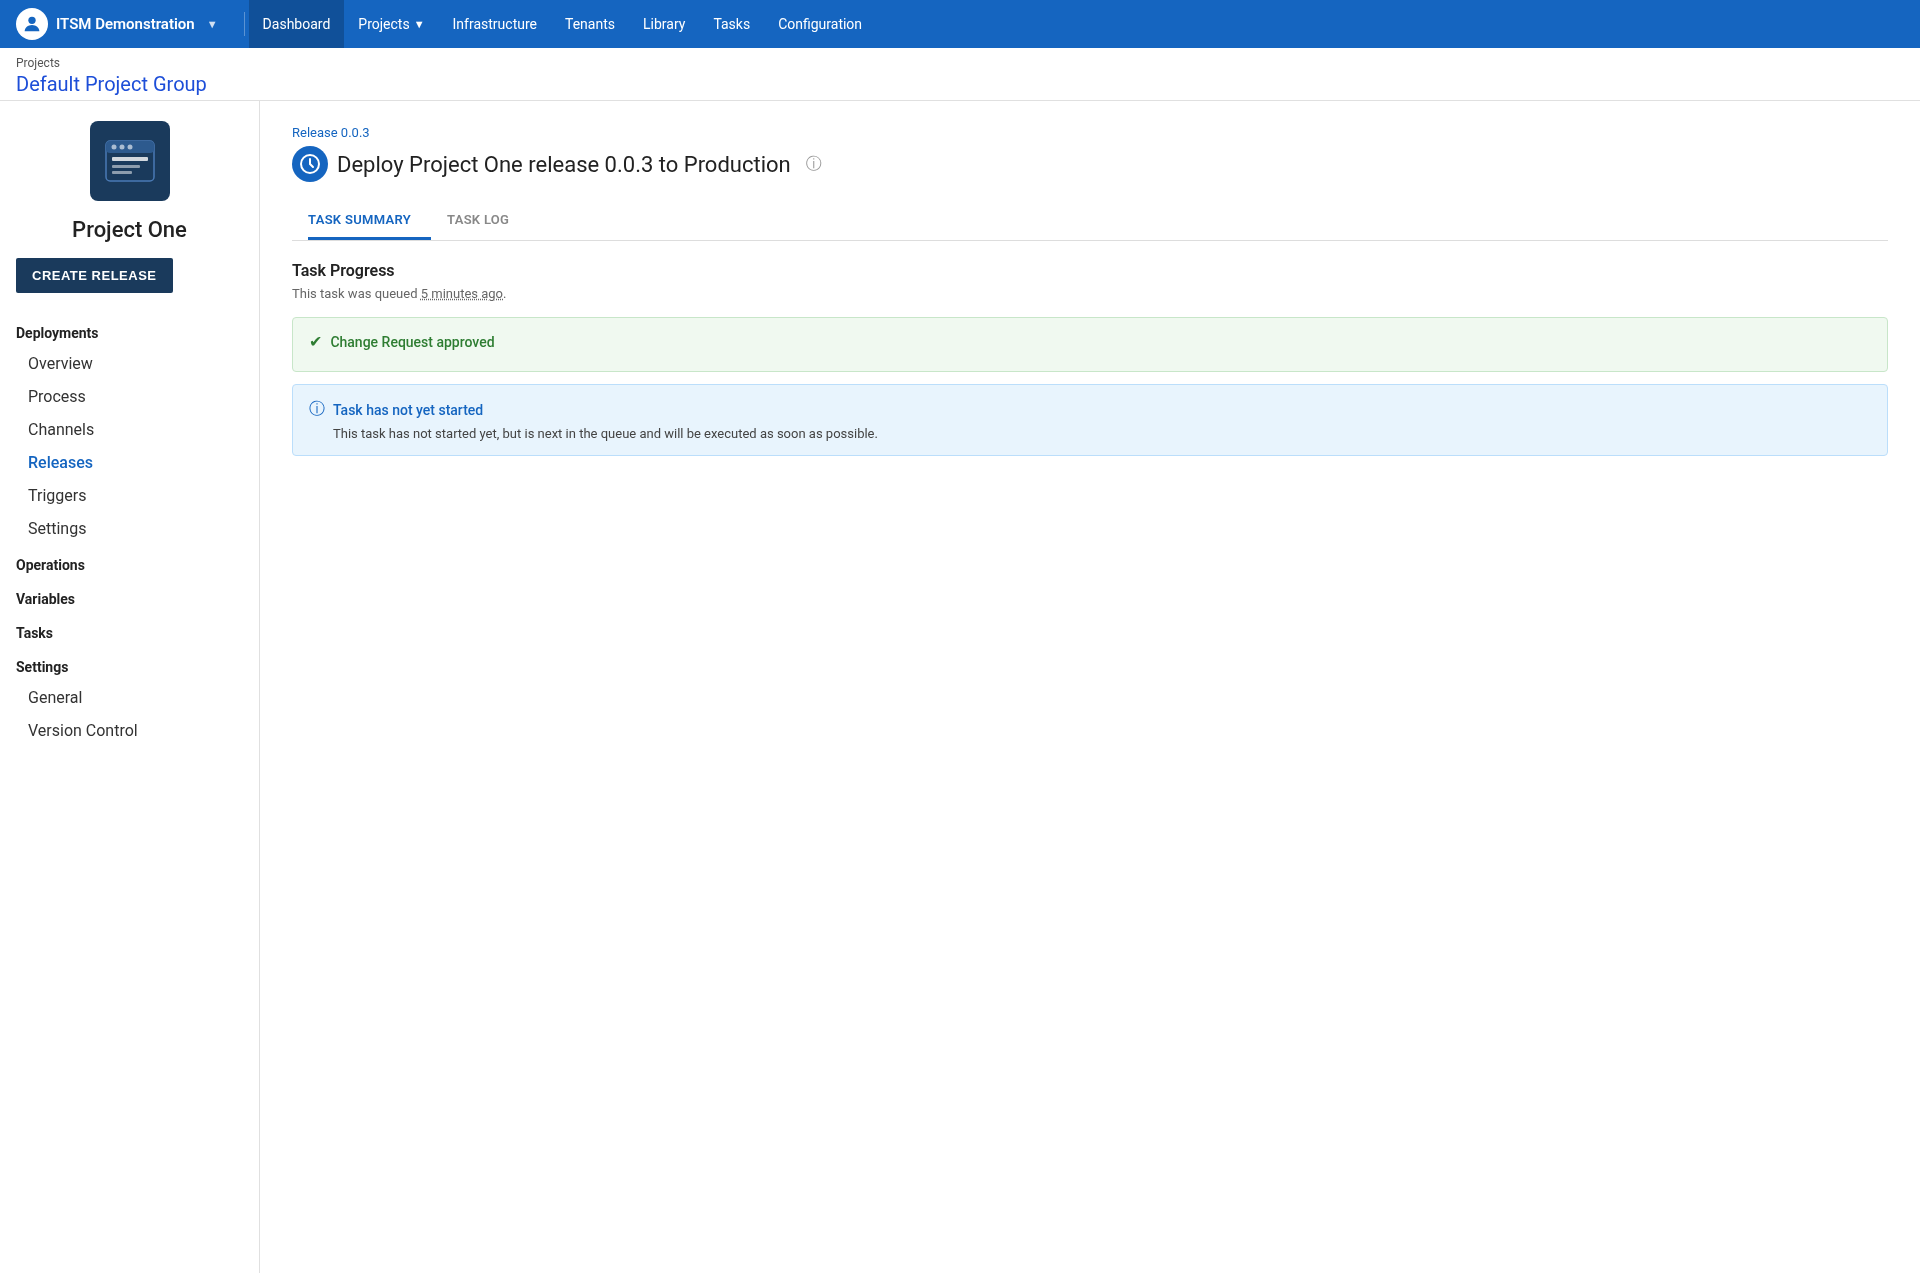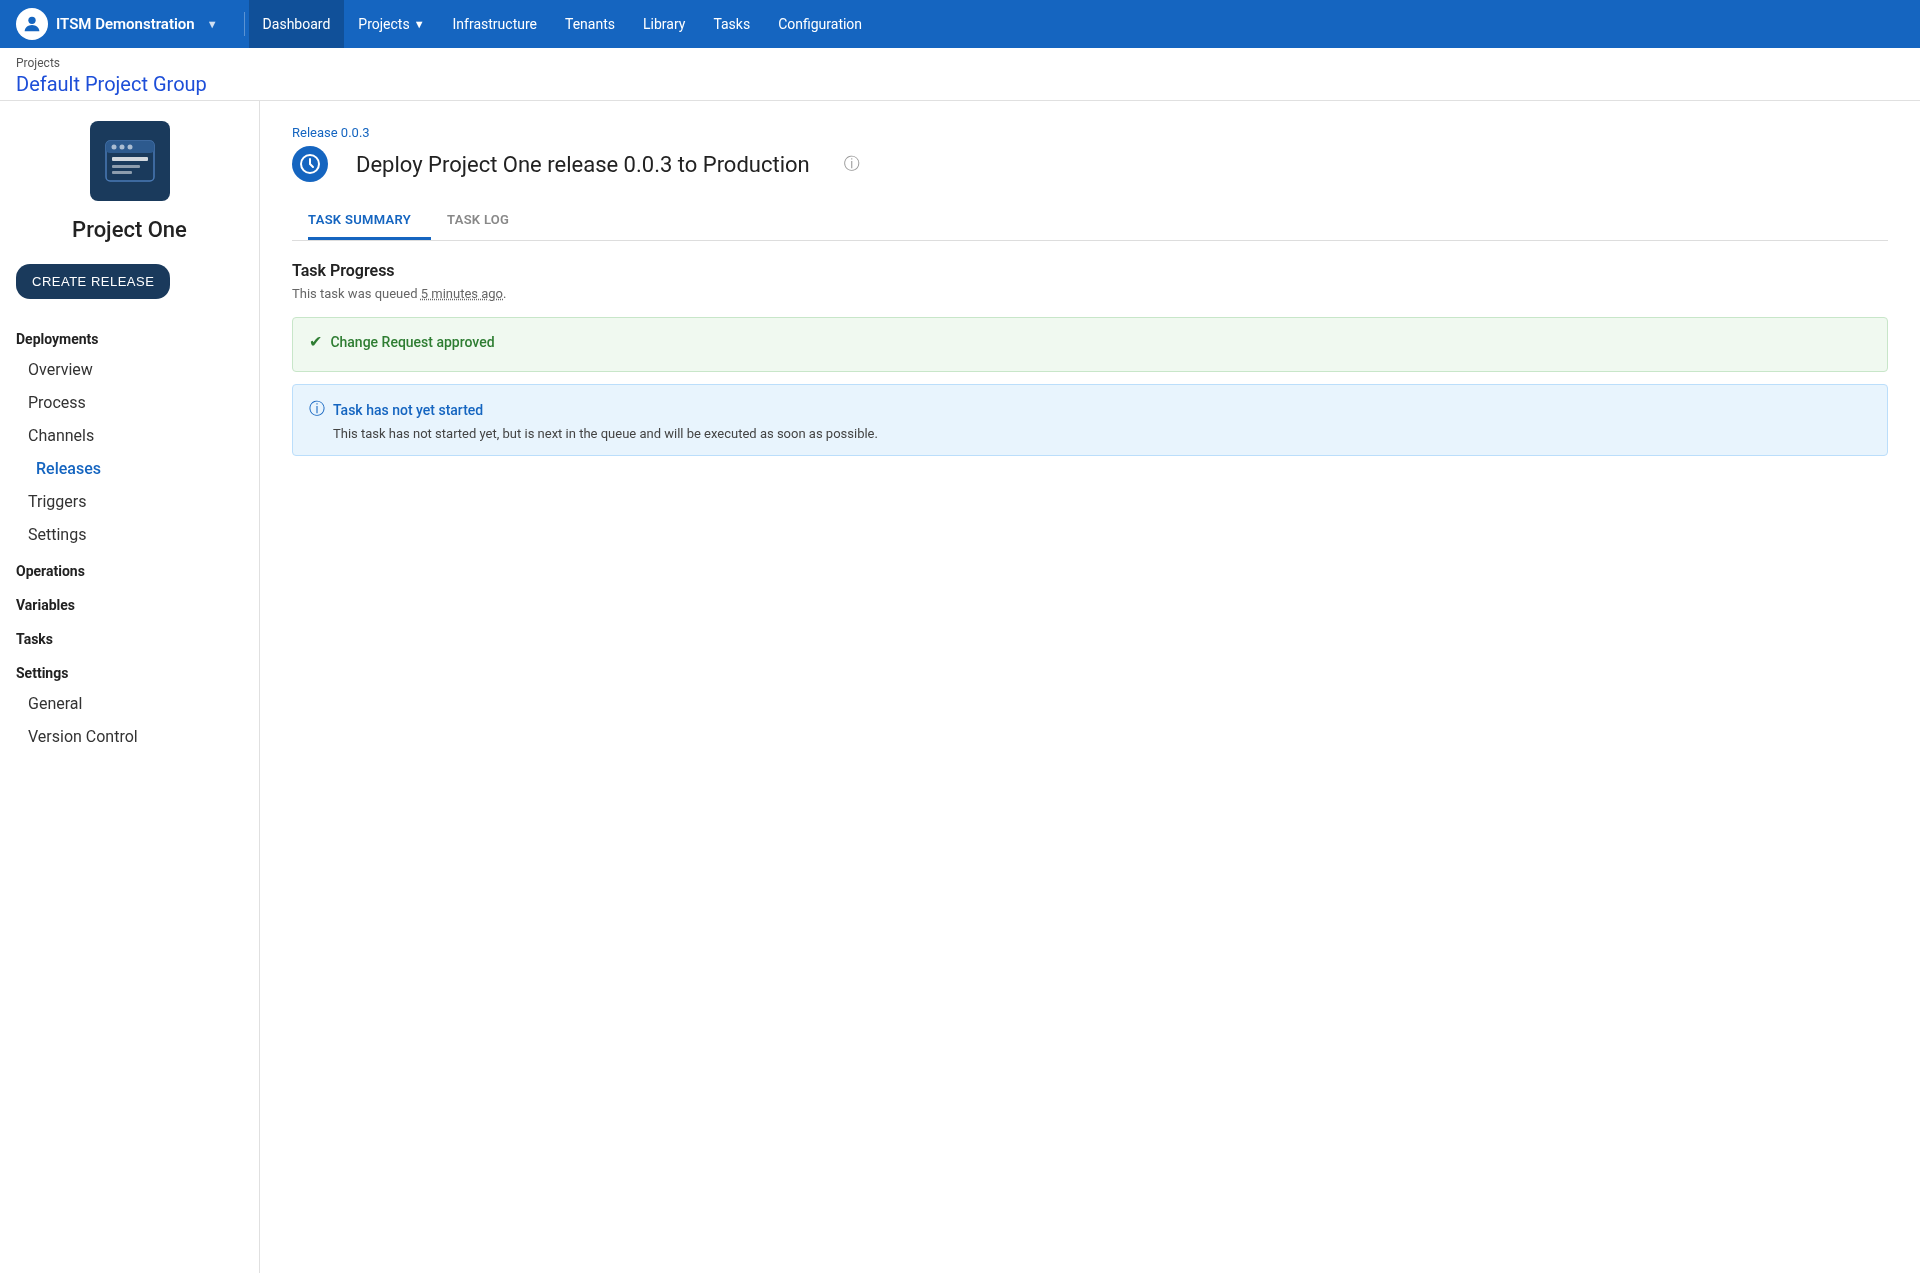--- a/index.html
+++ b/index.html
@@ -95,64 +95,64 @@
     }
     .project-name {
       text-align: center;
       font-size: 22px;
       font-weight: 500;
       color: #222;
       padding: 0 16px 16px;
     }
     .create-release-btn {
       display: block;
-      margin: 6px 16px 20px;
+      margin: 0 16px 20px;
       background: #1a3a5c;
       color: #fff;
       border: none;
       padding: 10px 16px;
       font-size: 13px;
-      font-weight: 400;
+      font-weight: 700;
       letter-spacing: 0.5px;
       cursor: pointer;
       text-align: center;
-      border-radius: 14px;
+      border-radius: 2px;
     }
     .sidebar-section-label {
       font-size: 14px;
       font-weight: 700;
       color: #222;
       padding: 12px 16px 6px;
     }
     .sidebar-item {
       display: block;
       padding: 7px 16px 7px 28px;
       font-size: 16px;
       color: #333;
       text-decoration: none;
       cursor: pointer;
     }
-    .sidebar-item.active { color: #1565c0; font-weight: 500; margin-left: 8px; }
+    .sidebar-item.active { color: #1565c0; font-weight: 500; }
 
     
     .content {
       flex: 1;
       padding: 24px 32px;
     }
     .release-link {
       color: #1565c0;
       font-size: 13px;
       text-decoration: none;
       display: block;
       margin-bottom: 6px;
     }
     .page-heading {
       display: flex;
       align-items: center;
-      gap: 28px;
+      gap: 9px;
       margin-bottom: 20px;
     }
     .heading-icon {
       width: 36px;
       height: 36px;
       background: #1565c0;
       border-radius: 50%;
       display: flex;
       align-items: center;
       justify-content: center;

